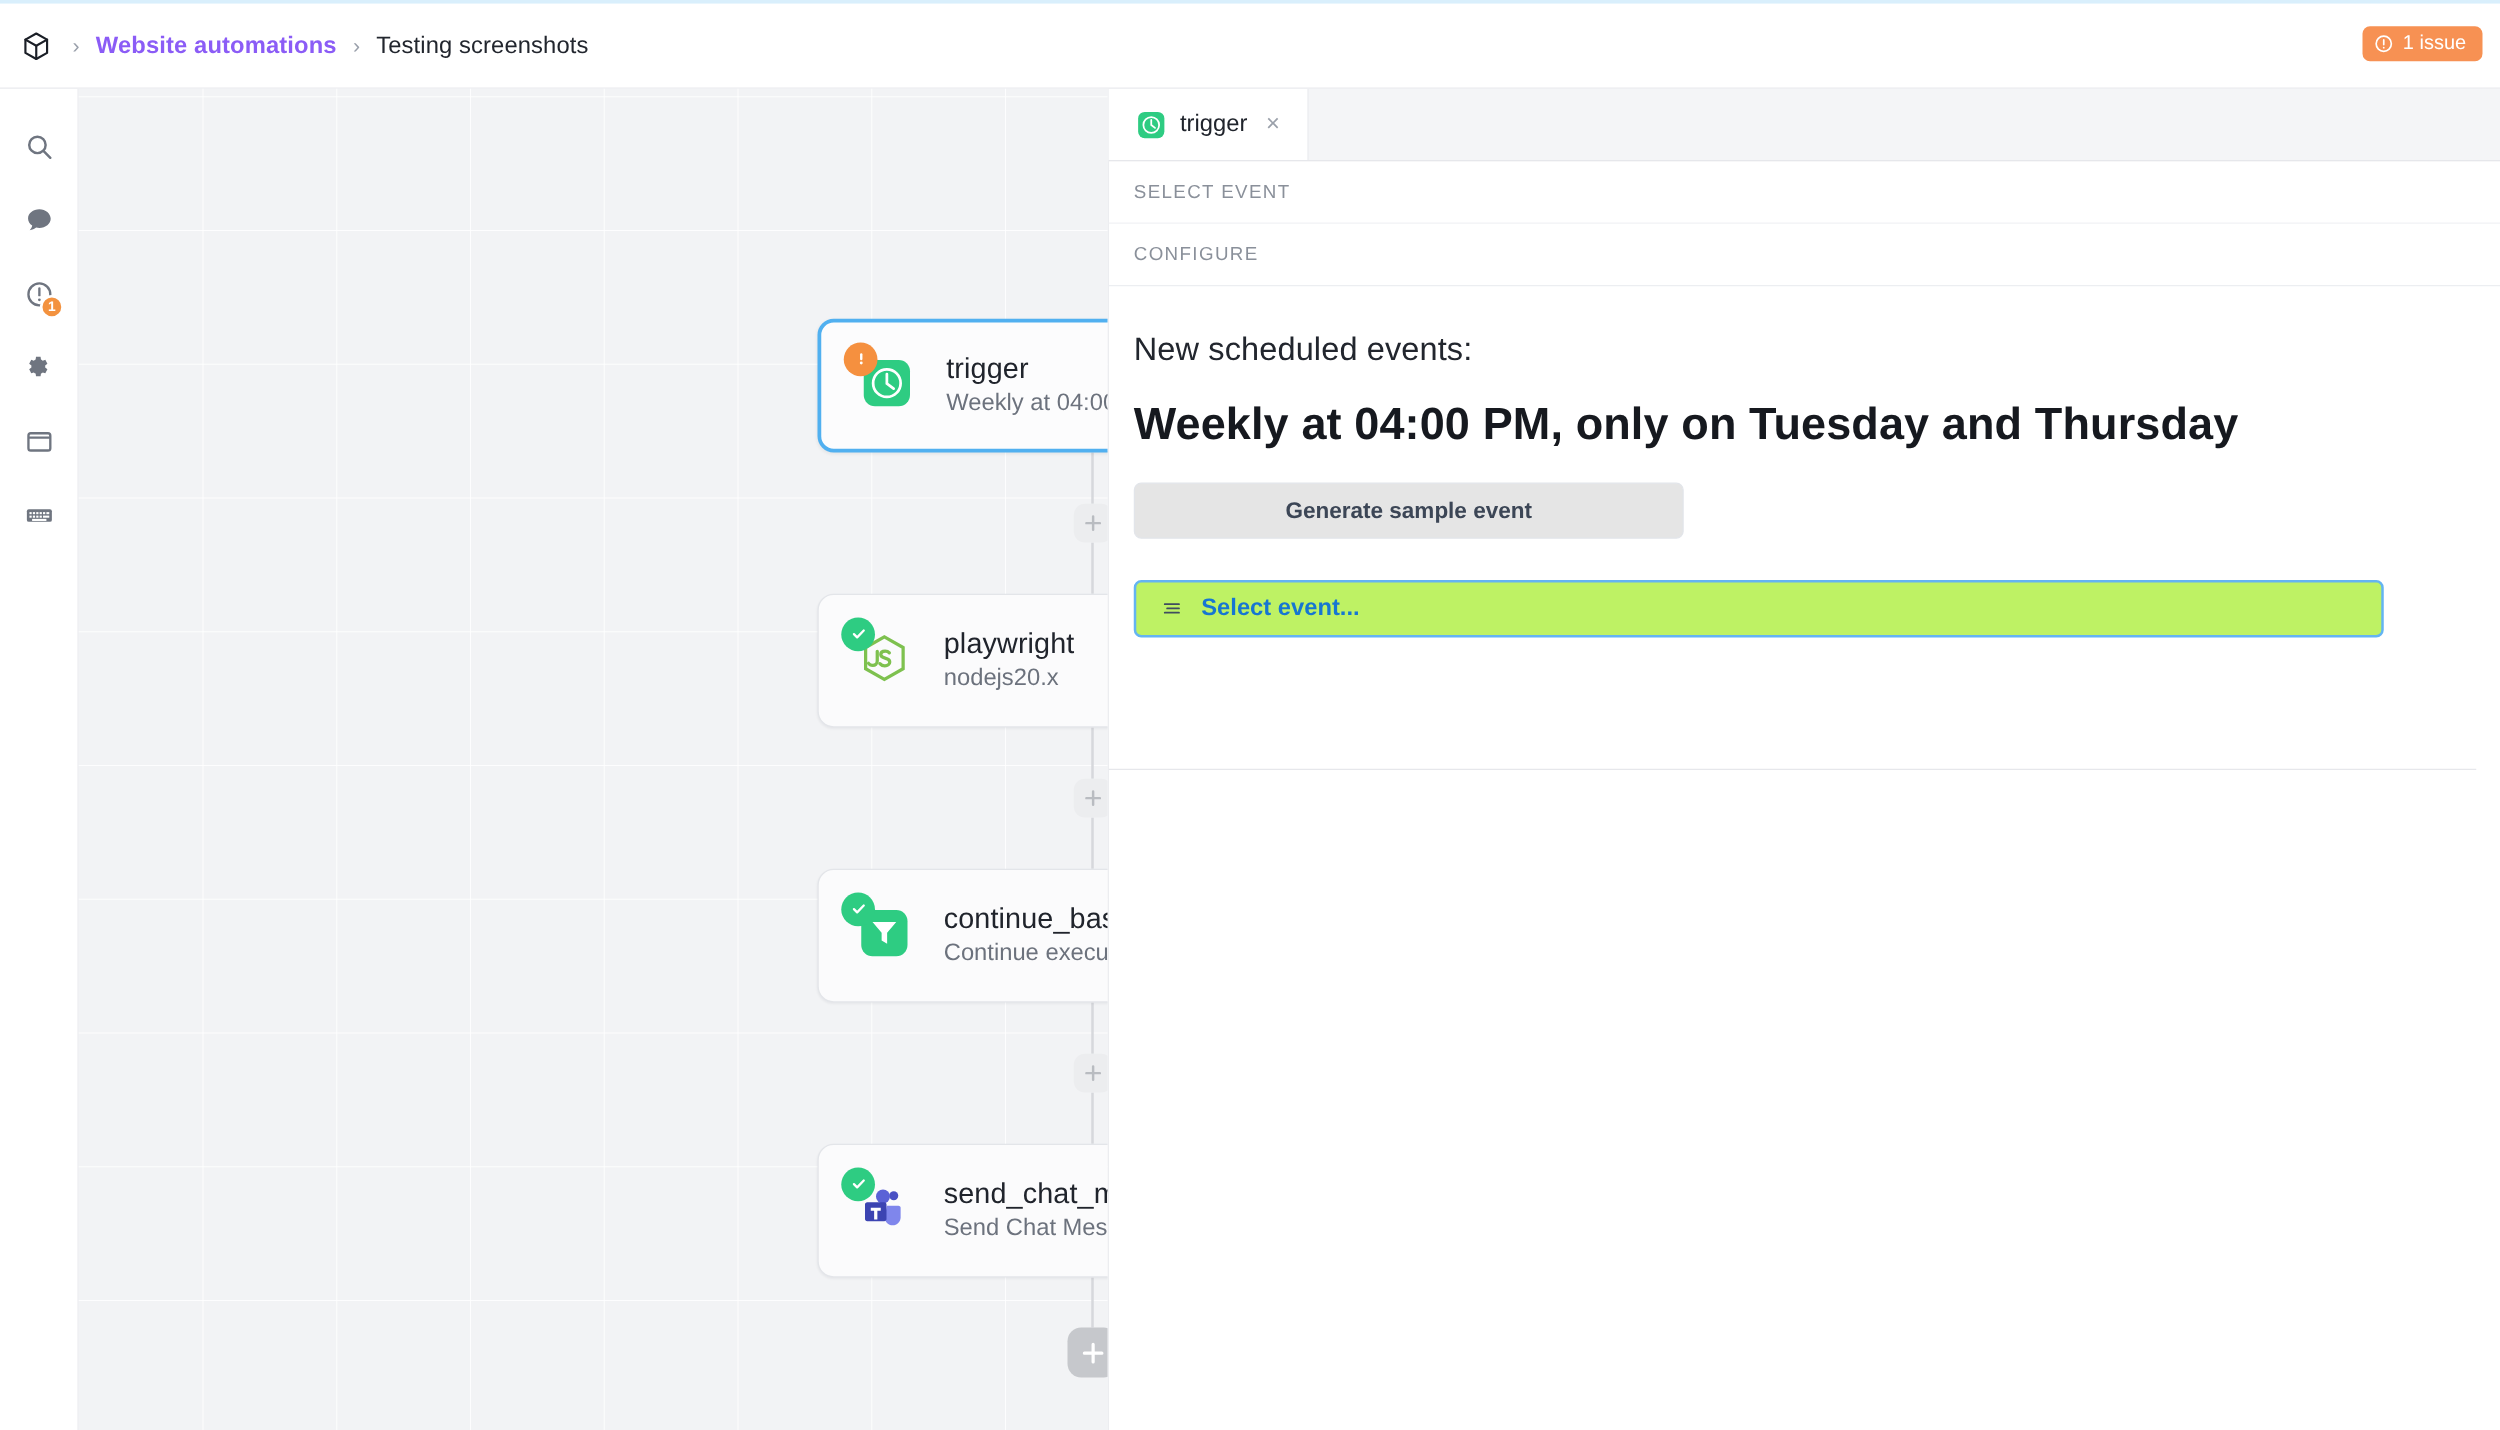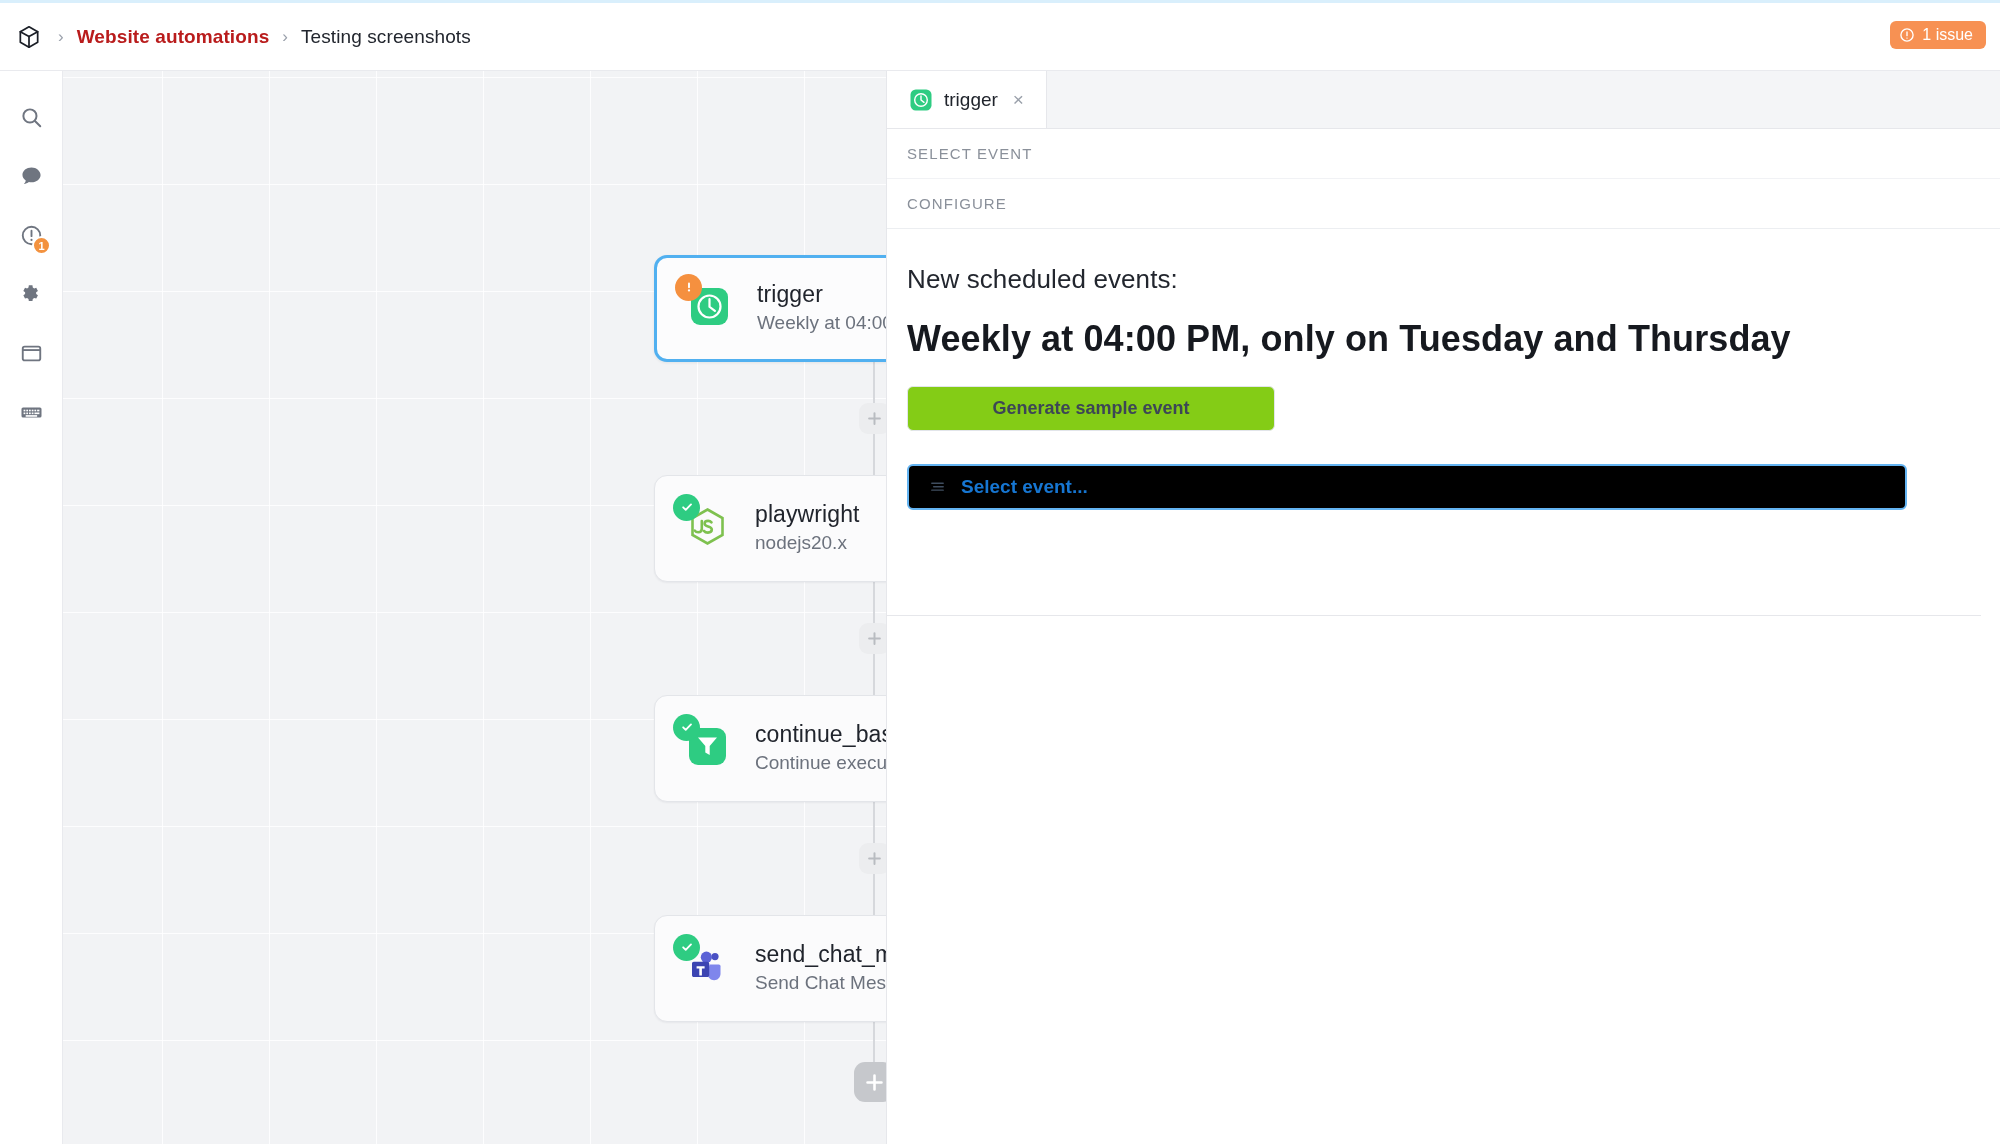--- a/index.html
+++ b/index.html
@@ -19,21 +19,21 @@
     height: 68px; flex: 0 0 68px;
     background: #ffffff;
     border-bottom: 1px solid #e9eaee;
     display: flex; align-items: center;
     padding: 0 20px 0 14px;
     position: relative;
   }
   .brand-icon { width: 30px; height: 30px; display: flex; align-items: center; justify-content: center; margin-right: 14px; }
   .breadcrumb { display: flex; align-items: center; gap: 13px; }
   .crumb-sep { color: #9aa0ab; font-size: 17px; line-height: 1; }
-  .crumb-strong { font-size: 19px; font-weight: 700; color: #b91c1c; letter-spacing: .1px; }
+  .crumb-strong { font-size: 19px; font-weight: 700; color: #8b5cf6; letter-spacing: .1px; }
   .crumb-plain  { font-size: 19px; font-weight: 400; color: #22262e; letter-spacing: .1px; }
   .issue-badge {
     position: absolute; right: 14px; top: 18px;
     height: 28px; padding: 0 13px 0 9px;
     background: #f79153; color: #ffffff;
     border-radius: 6px;
     display: flex; align-items: center; gap: 7px;
     font-size: 16px; font-weight: 400;
   }
 
@@ -160,33 +160,33 @@
     border-bottom: 1px solid #eceef1;
   }
   .section-head.sub { border-bottom: 1px solid #f1f2f5; }
 
   .configure-body { padding: 35px 0 0 20px; flex: 0 0 auto; }
   .sched-label { font-size: 26px; color: #22262e; font-weight: 400; letter-spacing: .1px; }
   .sched-value { font-size: 36px; color: #16191f; font-weight: 700; margin-top: 23px; letter-spacing: .1px; }
 
   .gen-btn {
     margin-top: 26px;
-    width: 368px; height: 45px;
-    background: #84cc16;
+    width: 440px; height: 45px;
+    background: #e5e5e5;
     border: 1px solid #e2e5ea;
     border-radius: 6px;
     color: #3c4656; font-size: 18px; font-weight: 700;
     display: flex; align-items: center; justify-content: center;
     cursor: pointer;
   }
 
   .select-event {
     margin-top: 33px;
     width: 1000px; height: 46px;
-    background: #000000;
+    background: #bef264;
     border: 2px solid #64b4f2;
     border-radius: 6px;
     display: flex; align-items: center; gap: 14px;
     padding-left: 19px;
     cursor: pointer;
   }
   .select-event-label { font-size: 19px; font-weight: 700; color: #1676d2; }
   .select-hint { margin-top: 14px; font-size: 18px; color: #6c727d; }
 
   .panel-divider { margin-top: 105px; border-top: 1px solid #e6e7eb; }

